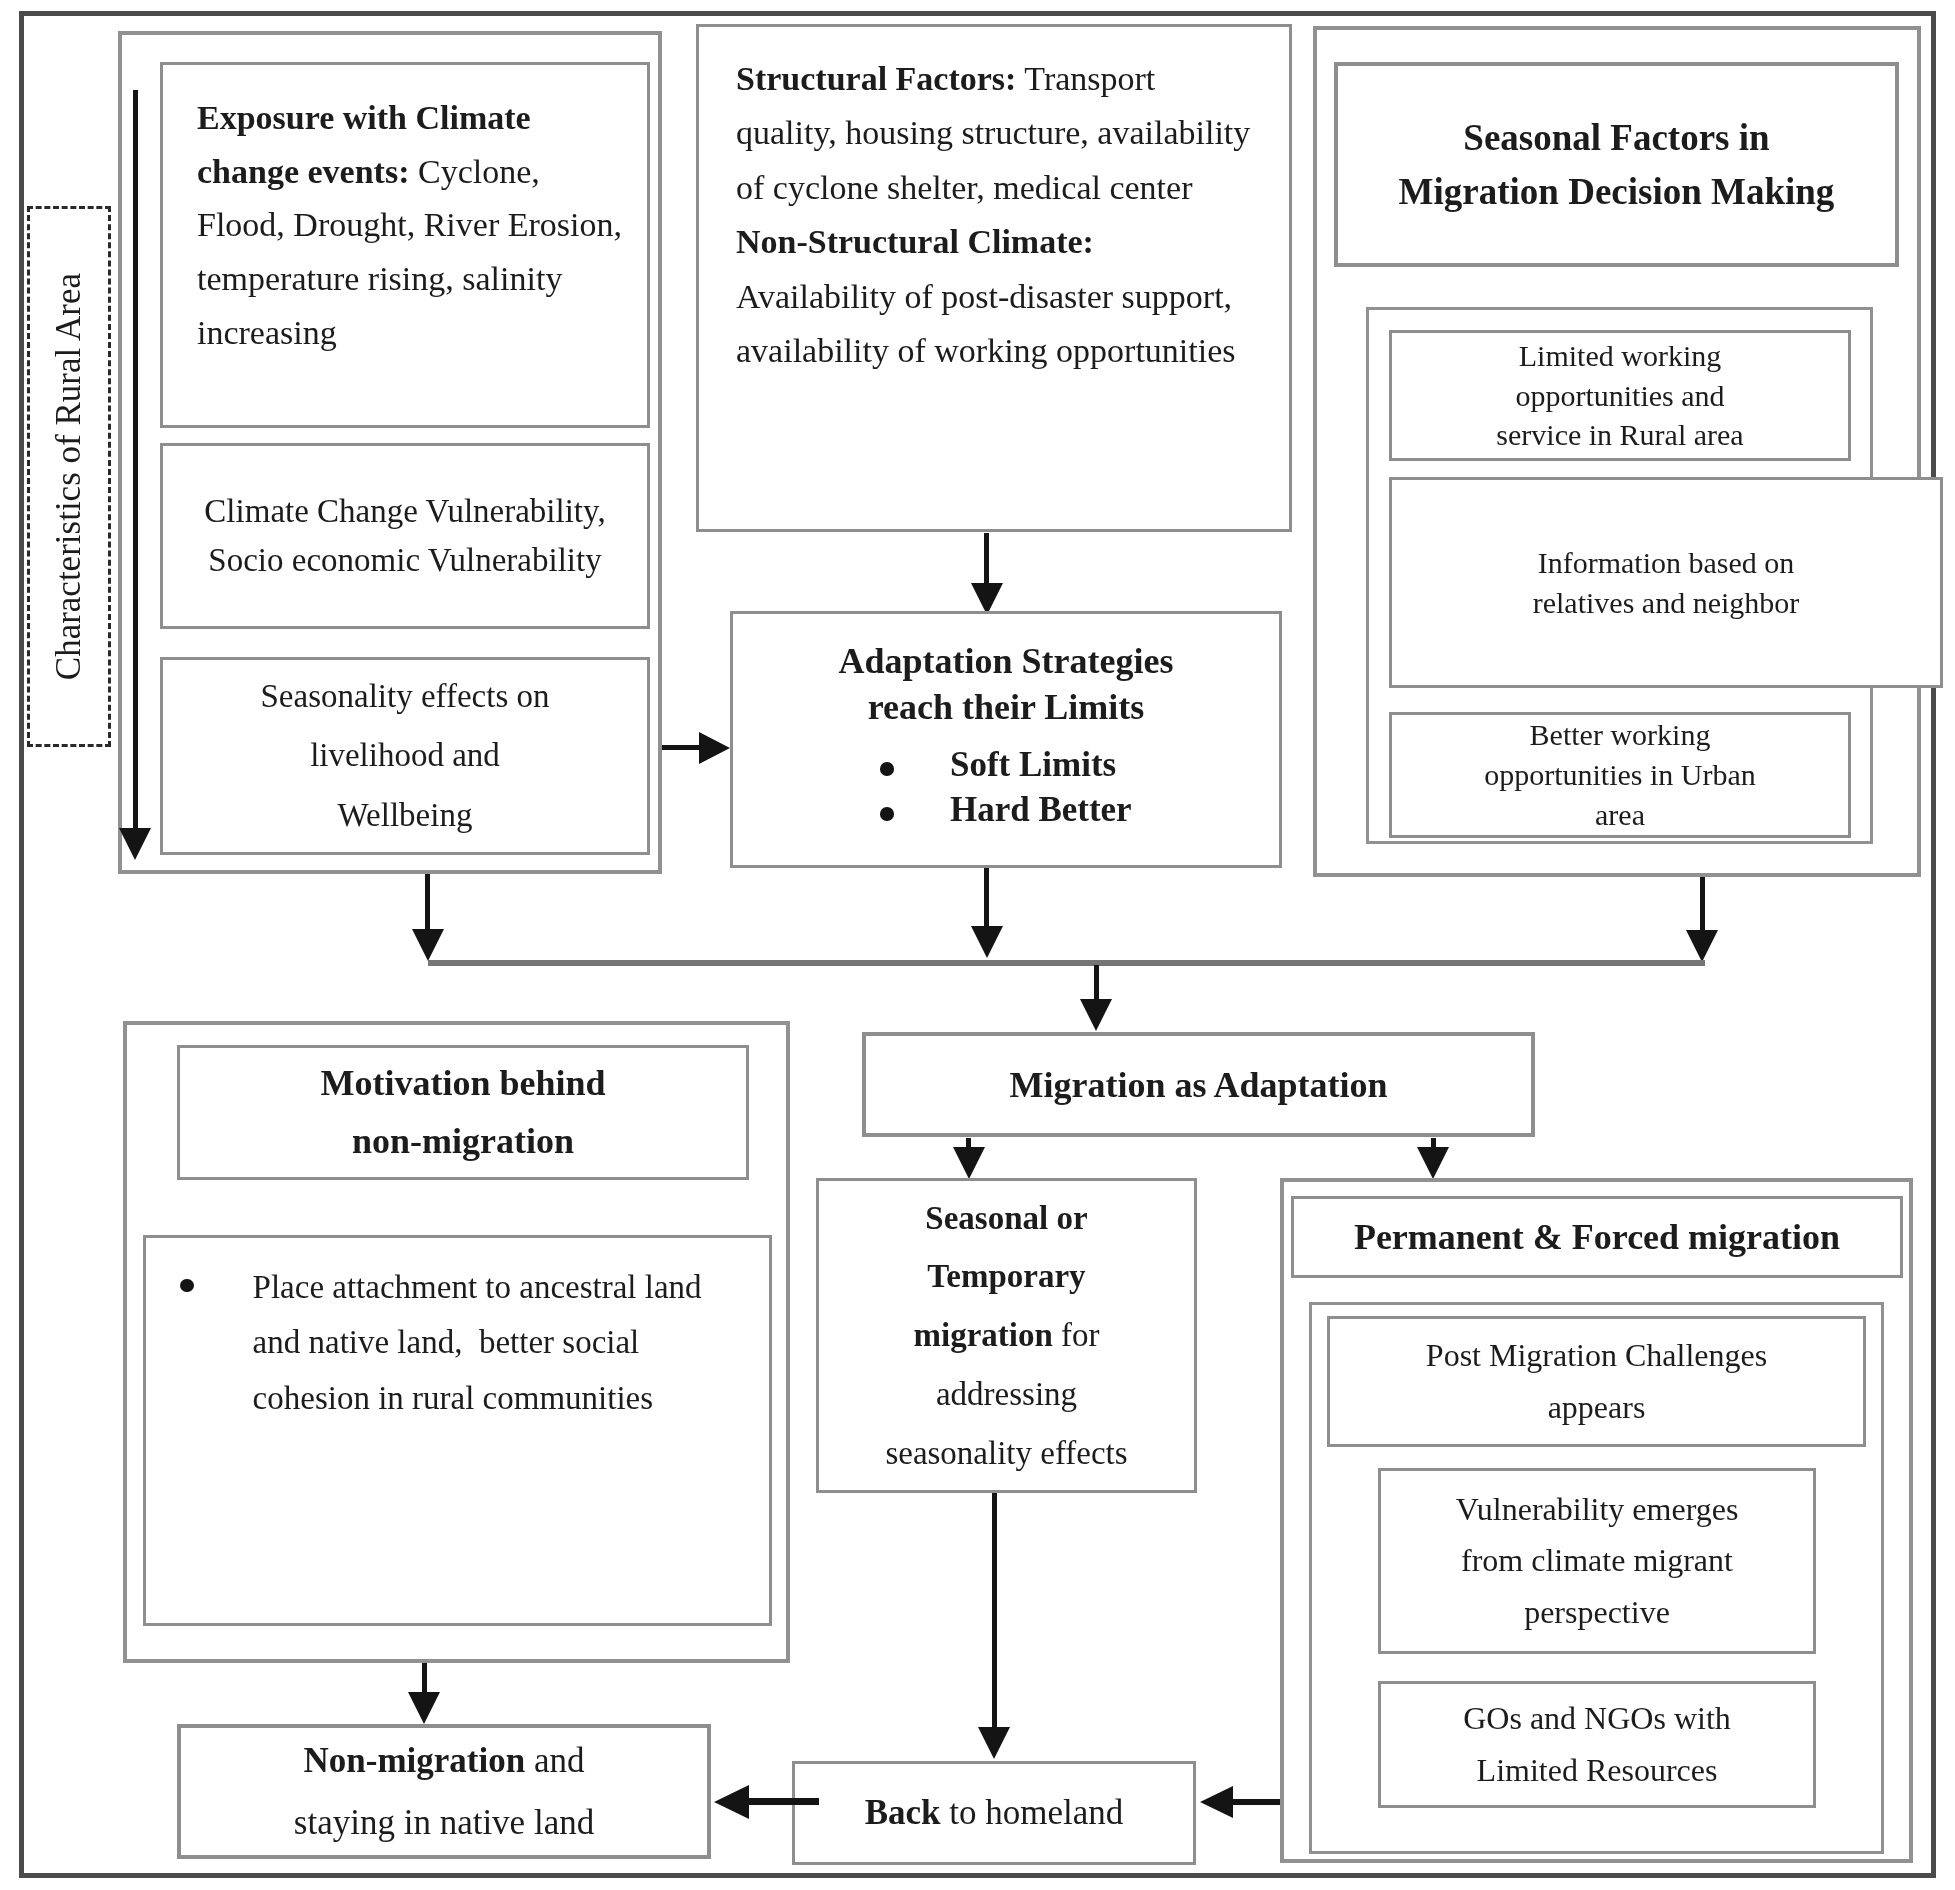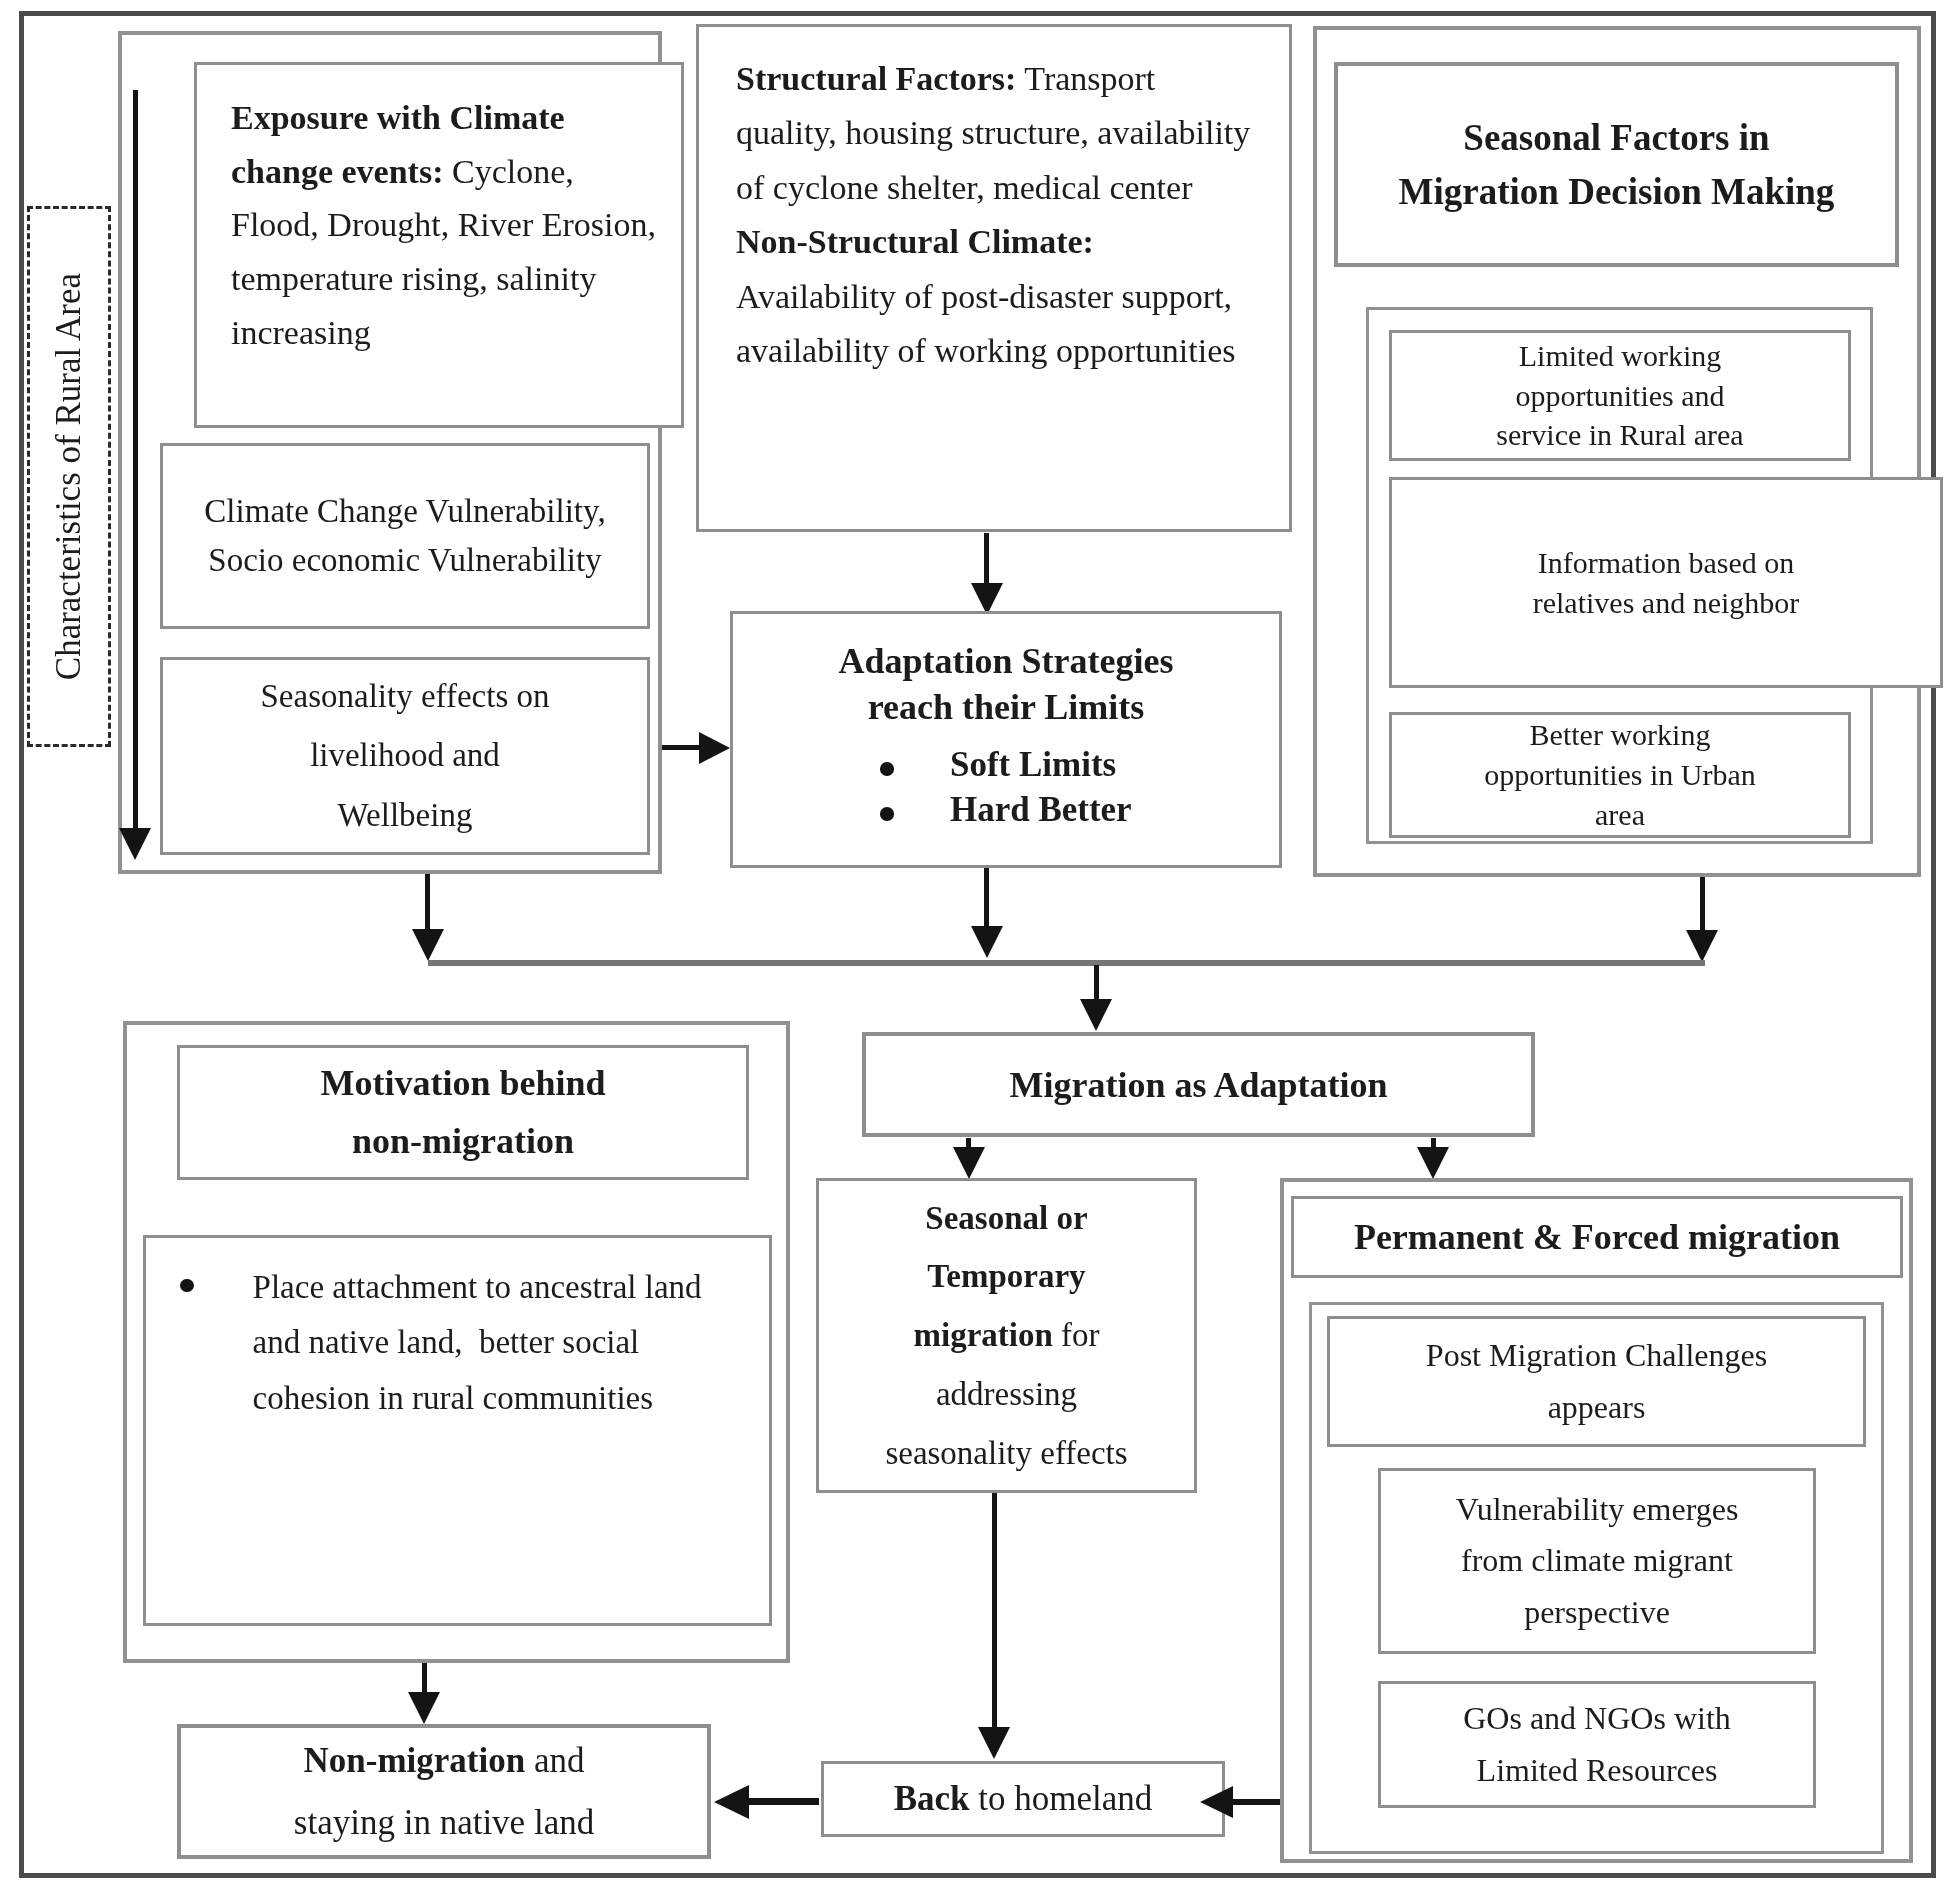--- a/index.html
+++ b/index.html
@@ -49,21 +49,21 @@
 <div class="abs frame" style="left:18.6px;top:11px;width:1917px;height:1867px;"></div>
 
 <div class="abs dashedbox" style="left:27px;top:206px;width:84px;height:541px;">
   <span class="vlabel">Characteristics of Rural Area</span>
 </div>
 
 <div class="abs group" style="left:118px;top:31px;width:544px;height:843px;"></div>
 <div class="line" style="left:133px;top:90px;width:5px;height:738px;"></div>
 <div class="head-down" style="left:119px;top:828px;"></div>
 
-<div class="abs box block" id="node-exposure" style="left:160px;top:62px;width:490px;height:366px;margin-left:34px;">
+<div class="abs box block" id="node-exposure" style="left:160px;top:62px;width:490px;height:366px;">
   <span><span class="b">Exposure with Climate change events:</span><span> Cyclone, Flood, Drought, River Erosion, temperature rising, salinity increasing</span></span>
 </div>
 
 <div class="abs box" id="node-climate-vuln" style="left:160px;top:443px;width:490px;height:186px;">
   <span style="max-width:422px;">Climate Change Vulnerability, Socio economic Vulnerability</span>
 </div>
 
 <div class="abs box" id="node-seasonality" style="left:160px;top:657px;width:490px;height:198px;">
   <span><span>Seasonality effects on</span><br><span>livelihood and</span><br><span>Wellbeing</span></span>
 </div>
@@ -162,21 +162,21 @@
 
 <div class="line" style="left:422px;top:1663px;width:5px;height:30px;"></div>
 <div class="head-down" style="left:408px;top:1692px;"></div>
 
 <div class="line" style="left:992px;top:1493px;width:5px;height:234px;"></div>
 <div class="head-down" style="left:978px;top:1727px;"></div>
 
 <div class="abs box" id="node-nonmigration" style="left:177px;top:1724px;width:534px;height:135px;border-width:4.3px;">
   <span><span class="b">Non-migration</span><span> and</span><br><span>staying in native land</span></span>
 </div>
-<div class="abs box" id="node-back" style="left:821px;top:1761px;width:404px;height:76px;">
+<div class="abs box" id="node-back" style="left:792px;top:1761px;width:404px;height:104px;">
   <span><span class="b">Back</span><span> to homeland</span></span>
 </div>
 
 <div class="line" style="left:747px;top:1798px;width:72px;height:7.4px;"></div>
 <div class="head-left" style="left:714px;top:1785px;"></div>
 
 <div class="line" style="left:1232px;top:1799px;width:48px;height:6.2px;"></div>
 <div class="head-left small" style="left:1200px;top:1786px;"></div>
 
 

